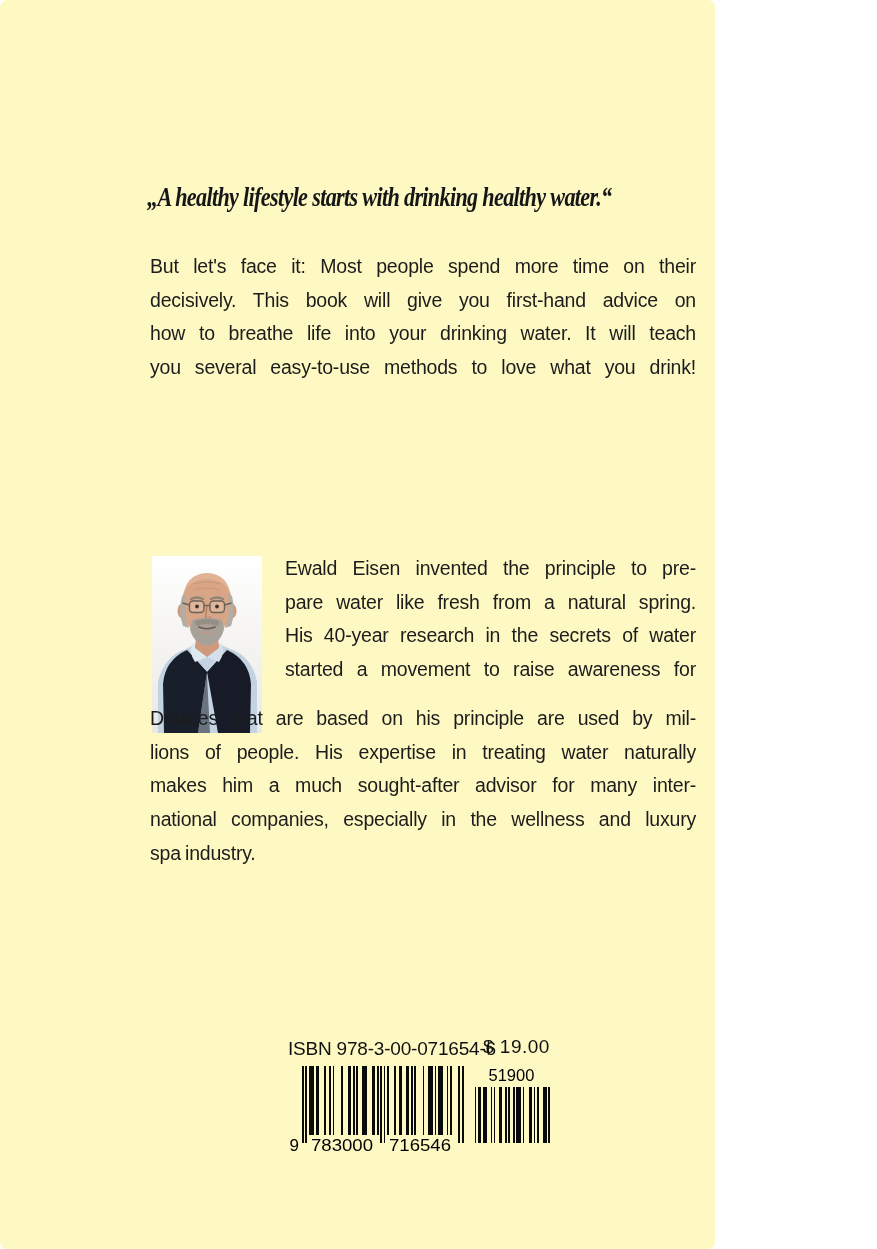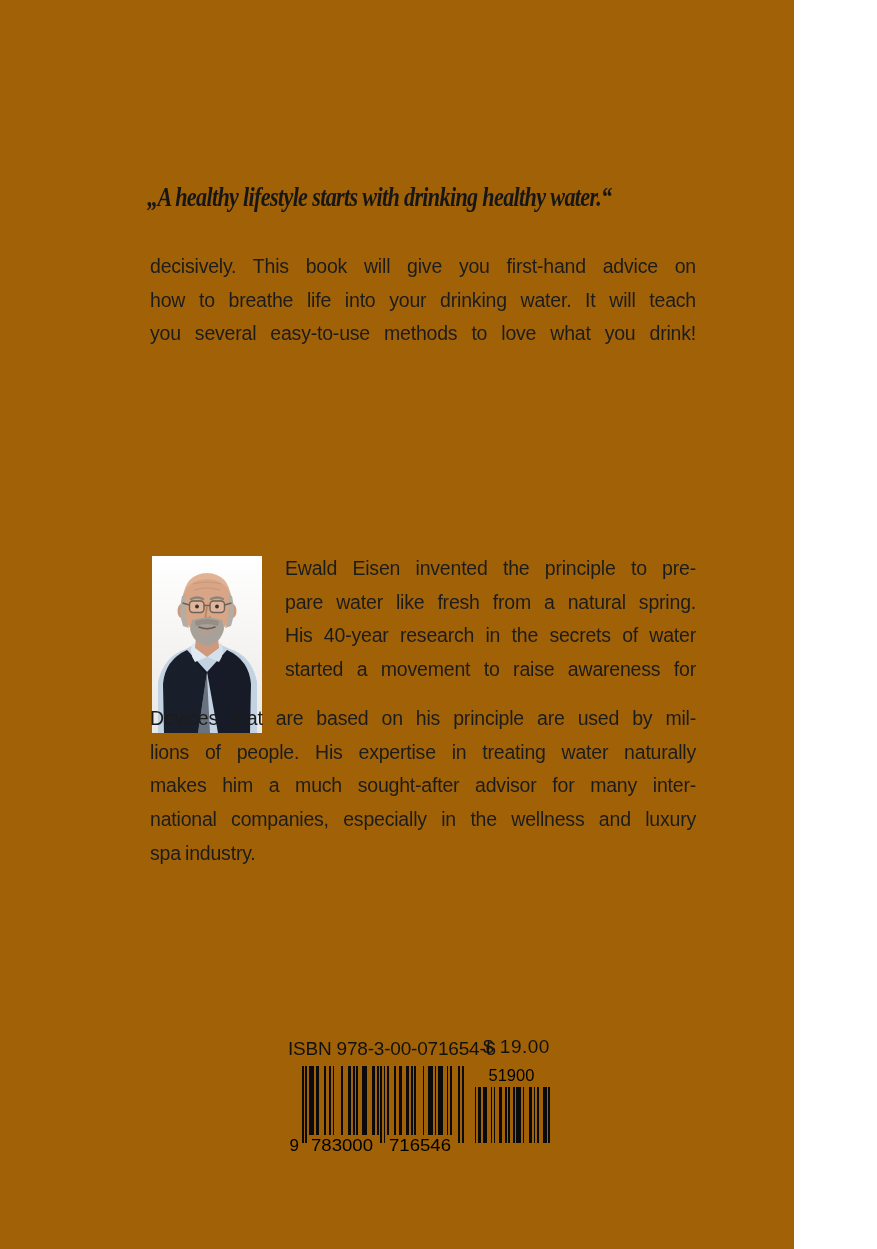--- a/index.html
+++ b/index.html
@@ -1,17 +1,17 @@
 <!DOCTYPE html>
 <html><head>
 <meta charset="utf-8">
 <style>
   html,body { margin:0; padding:0; background:#ffffff; }
   body { width:877px; height:1249px; font-family:"Liberation Sans", sans-serif; color:#1c1c1c; }
-  .page { position:relative; width:794px; height:1249px; background:#a16207; overflow:hidden; }
+  .page { position:relative; width:715px; height:1249px; background:#fef9c3; overflow:hidden;border-radius:7px; }
 
   .quote {
     position:absolute; left:147px; top:182px; width:560px;
     font-family:"Liberation Serif", serif; font-style:italic; font-weight:600;
     font-size:27px; letter-spacing:-0.8px; white-space:nowrap; color:#161616;
     transform:scaleX(0.82); transform-origin:left center;
   }
 
   .bodyblock { position:absolute; font-size:19.5px; line-height:33.7px;
     letter-spacing:-0.2px; word-spacing:-1px; color:#1c1c1c; }
@@ -32,20 +32,21 @@
   .barcode { position:absolute; left:288px; top:1062px; width:268px; height:92px; }
 </style>
 </head>
 <body>
 
 <div class="page">
 
   <div class="quote">„A healthy lifestyle starts with drinking healthy water.“</div>
 
   <div class="bodyblock para1">
+      <div class="jline">But let's face it: Most people spend more time on their</div>
       <div class="jline">decisively. This book will give you first-hand advice on</div>
       <div class="jline">how to breathe life into your drinking water. It will teach</div>
       <div class="jline">you several easy-to-use methods to love what you drink!</div>
     </div>
 
   <div class="photo">
     <svg viewBox="0 0 110 177" xmlns="http://www.w3.org/2000/svg">
       <defs>
         <linearGradient id="bgg" x1="0" y1="0" x2="0" y2="1">
           <stop offset="0" stop-color="#ffffff"></stop>

